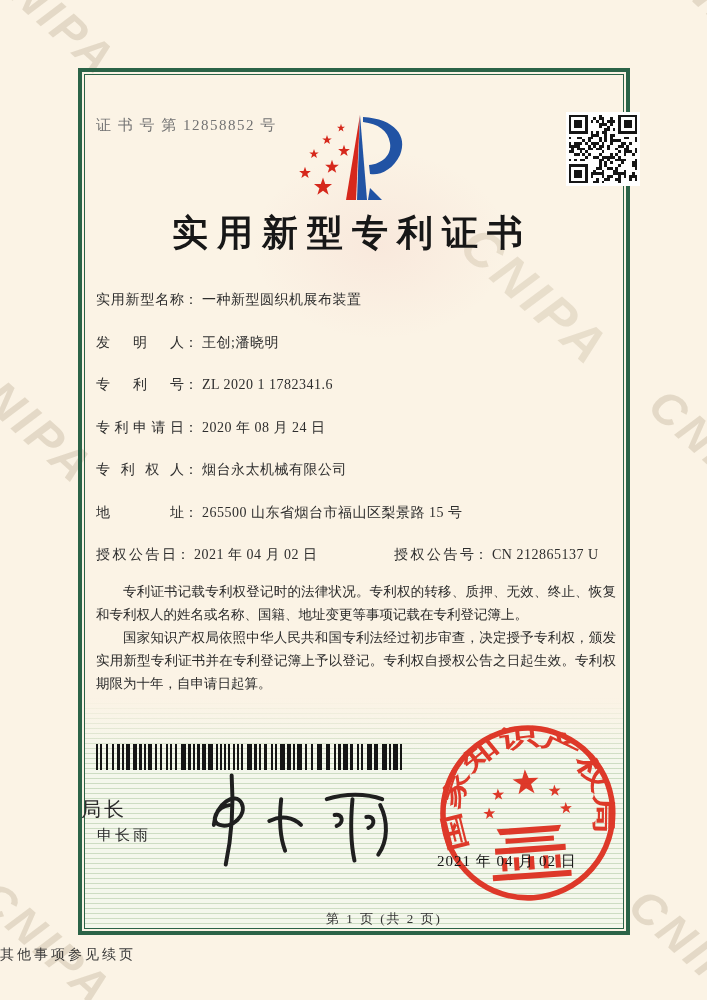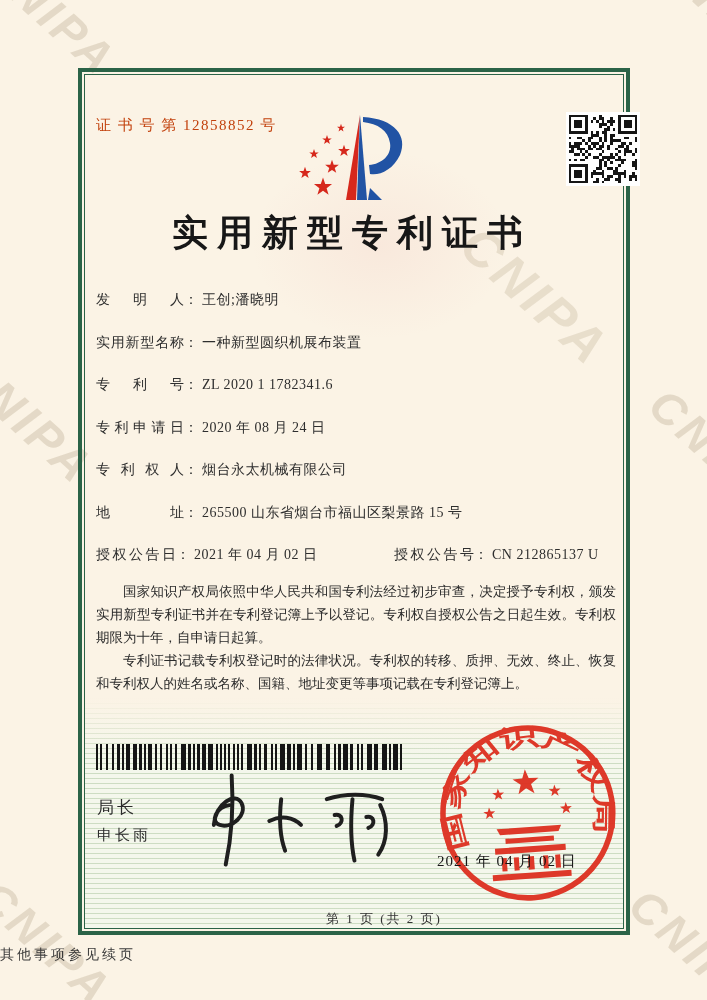--- a/index.html
+++ b/index.html
@@ -25,37 +25,37 @@
     border:4px solid #2b6347;box-sizing:border-box;}
   .frame::after{content:"";position:absolute;inset:2px;border:1px solid #2b6347;}
   .waves{position:absolute;left:85px;top:698px;width:538px;height:230px;
     background-color:#f4f7ec;
     background-image:
       linear-gradient(180deg,#fbf3e5 0%,rgba(251,243,229,0) 26%),
       repeating-linear-gradient(180deg,rgba(141,177,127,0.38) 0px,rgba(141,177,127,0.38) 1px,rgba(255,255,255,0) 1px,rgba(255,255,255,0) 5px);
   }
   .blush{position:absolute;left:250px;top:150px;width:260px;height:190px;border-radius:50%;
     background:radial-gradient(ellipse at center,rgba(228,140,140,0.10),rgba(228,140,140,0) 70%);}
-  .certno{position:absolute;left:96px;top:116px;font-size:15px;letter-spacing:1.5px;color:#c2410c;}
+  .certno{position:absolute;left:96px;top:116px;font-size:15px;letter-spacing:1.5px;color:#737373;}
   .logo{position:absolute;left:286px;top:110px;width:150px;height:98px;}
   .qr{position:absolute;left:566px;top:112px;width:74px;height:74px;}
   .title{position:absolute;left:78px;top:209px;width:548px;text-align:center;
     font-size:36px;font-weight:bold;letter-spacing:9px;color:#171717;}
   .fields{position:absolute;left:96px;top:292px;width:522px;font-size:14px;color:#2e2e2e;}
   .frow{margin-bottom:26.5px;line-height:16px;position:relative;}
   .f-label{display:inline-block;width:88px;text-align:justify;text-align-last:justify;vertical-align:top;}
   .f-colon{padding-right:4px;}
   .f-value{letter-spacing:.5px;}
   .grant2{position:absolute;left:278px;top:0;margin-left:20px;}
   .g-label{display:inline-block;width:80px;text-align:justify;text-align-last:justify;vertical-align:top;}
   .paras{position:absolute;left:96px;top:580px;width:520px;font-size:13.5px;line-height:23px;
     text-align:justify;color:#2b2b2b;z-index:2;}
   .paras p{margin:0;text-indent:2em;}
   .barcode{position:absolute;left:96px;top:744px;width:310px;height:26px;z-index:2;}
-  .role{position:absolute;left:97px;top:796px;font-size:17px;letter-spacing:3px;z-index:2;}
+  .role{position:absolute;left:81px;top:796px;font-size:20px;letter-spacing:3px;z-index:2;}
   .signer{position:absolute;left:97px;top:826px;font-size:15px;letter-spacing:3px;z-index:2;}
   .sig{position:absolute;left:196px;top:768px;width:208px;height:102px;z-index:2;}
   .seal{position:absolute;left:432px;top:724px;width:192px;height:182px;z-index:3;
     transform:rotate(-4deg);opacity:.94;}
   .sealdate{position:absolute;left:437px;top:852px;font-size:15px;letter-spacing:1px;color:#161616;z-index:4;}
   .pageno{position:absolute;left:78px;top:910px;width:612px;text-align:center;font-size:13px;
     letter-spacing:2px;color:#333;z-index:2;}
   .note{position:absolute;left:0;top:946px;width:707px;font-size:14px;
     letter-spacing:3px;color:#3a3a3a;}
 </style>
@@ -380,24 +380,24 @@
         <rect x="10" y="24" width="1" height="1"></rect>
         <rect x="12" y="24" width="1" height="1"></rect>
         <rect x="18" y="24" width="1" height="1"></rect>
       </g>
     </svg>
 
   <div class="title">实用新型专利证书</div>
 
   <div class="fields">
     <div class="frow">
+      <span class="f-label">实用新型名称</span><span class="f-colon">：</span><span class="f-value">一种新型圆织机展布装置</span>
+    </div>
+    <div class="frow">
       <span class="f-label">发明人</span><span class="f-colon">：</span><span class="f-value">王创;潘晓明</span>
-    </div>
-    <div class="frow">
-      <span class="f-label">实用新型名称</span><span class="f-colon">：</span><span class="f-value">一种新型圆织机展布装置</span>
     </div>
     <div class="frow">
       <span class="f-label">专利号</span><span class="f-colon">：</span><span class="f-value">ZL 2020 1 1782341.6</span>
     </div>
     <div class="frow">
       <span class="f-label">专利申请日</span><span class="f-colon">：</span><span class="f-value">2020 年 08 月 24 日</span>
     </div>
     <div class="frow">
       <span class="f-label">专利权人</span><span class="f-colon">：</span><span class="f-value">烟台永太机械有限公司</span>
     </div>
@@ -406,22 +406,22 @@
     </div>
     <div class="frow">
       <span class="g-label">授权公告日</span><span class="f-colon">：</span><span class="f-value">2021 年 04 月 02 日</span>
       <span class="grant2">
         <span class="g-label">授权公告号</span><span class="f-colon">：</span><span class="f-value">CN 212865137 U</span>
       </span>
     </div>
   </div>
 
   <div class="paras">
+    <p>专利证书记载专利权登记时的法律状况。专利权的转移、质押、无效、终止、恢复和专利权人的姓名或名称、国籍、地址变更等事项记载在专利登记簿上。</p>
     <p>国家知识产权局依照中华人民共和国专利法经过初步审查，决定授予专利权，颁发实用新型专利证书并在专利登记簿上予以登记。专利权自授权公告之日起生效。专利权期限为十年，自申请日起算。</p>
-    <p>专利证书记载专利权登记时的法律状况。专利权的转移、质押、无效、终止、恢复和专利权人的姓名或名称、国籍、地址变更等事项记载在专利登记簿上。</p>
   </div>
 
   <svg class="barcode" viewBox="0 0 310 26" preserveAspectRatio="none">
       <g fill="#151515">
         <rect x="0" y="0" width="2" height="26"></rect>
         <rect x="4" y="0" width="2" height="26"></rect>
         <rect x="10" y="0" width="2" height="26"></rect>
         <rect x="16" y="0" width="2" height="26"></rect>
         <rect x="21" y="0" width="3" height="26"></rect>
         <rect x="26" y="0" width="2" height="26"></rect>

